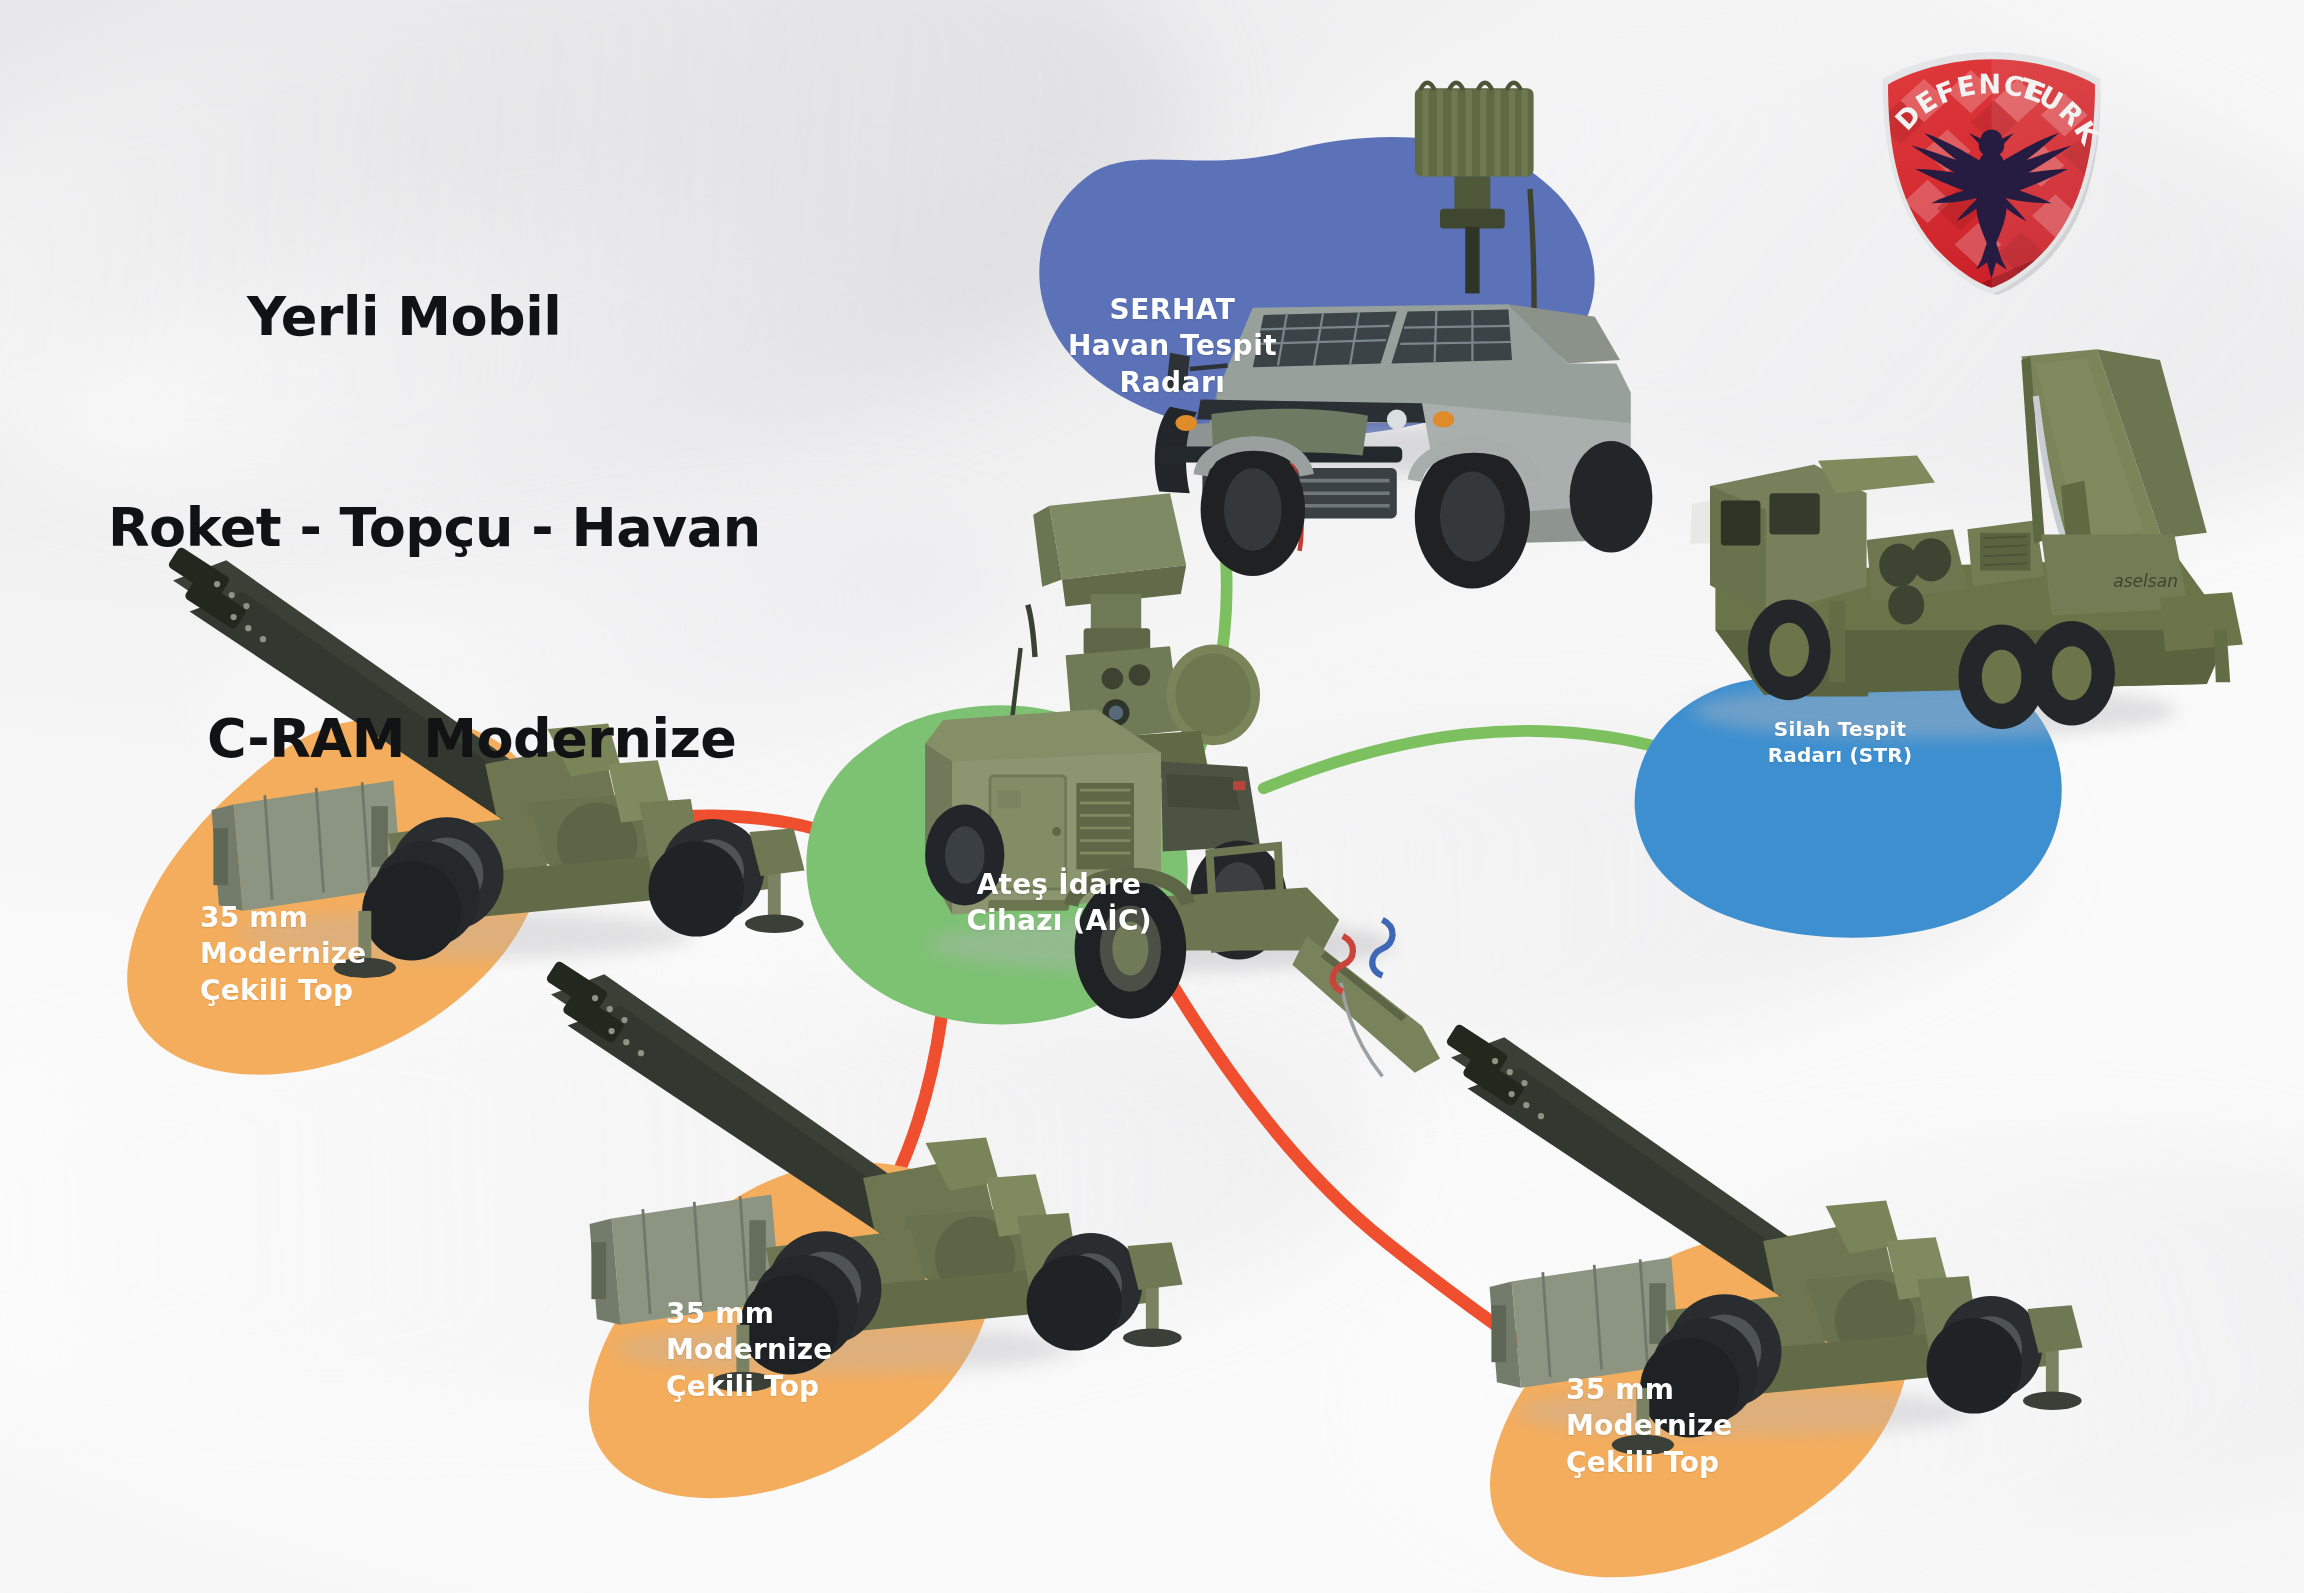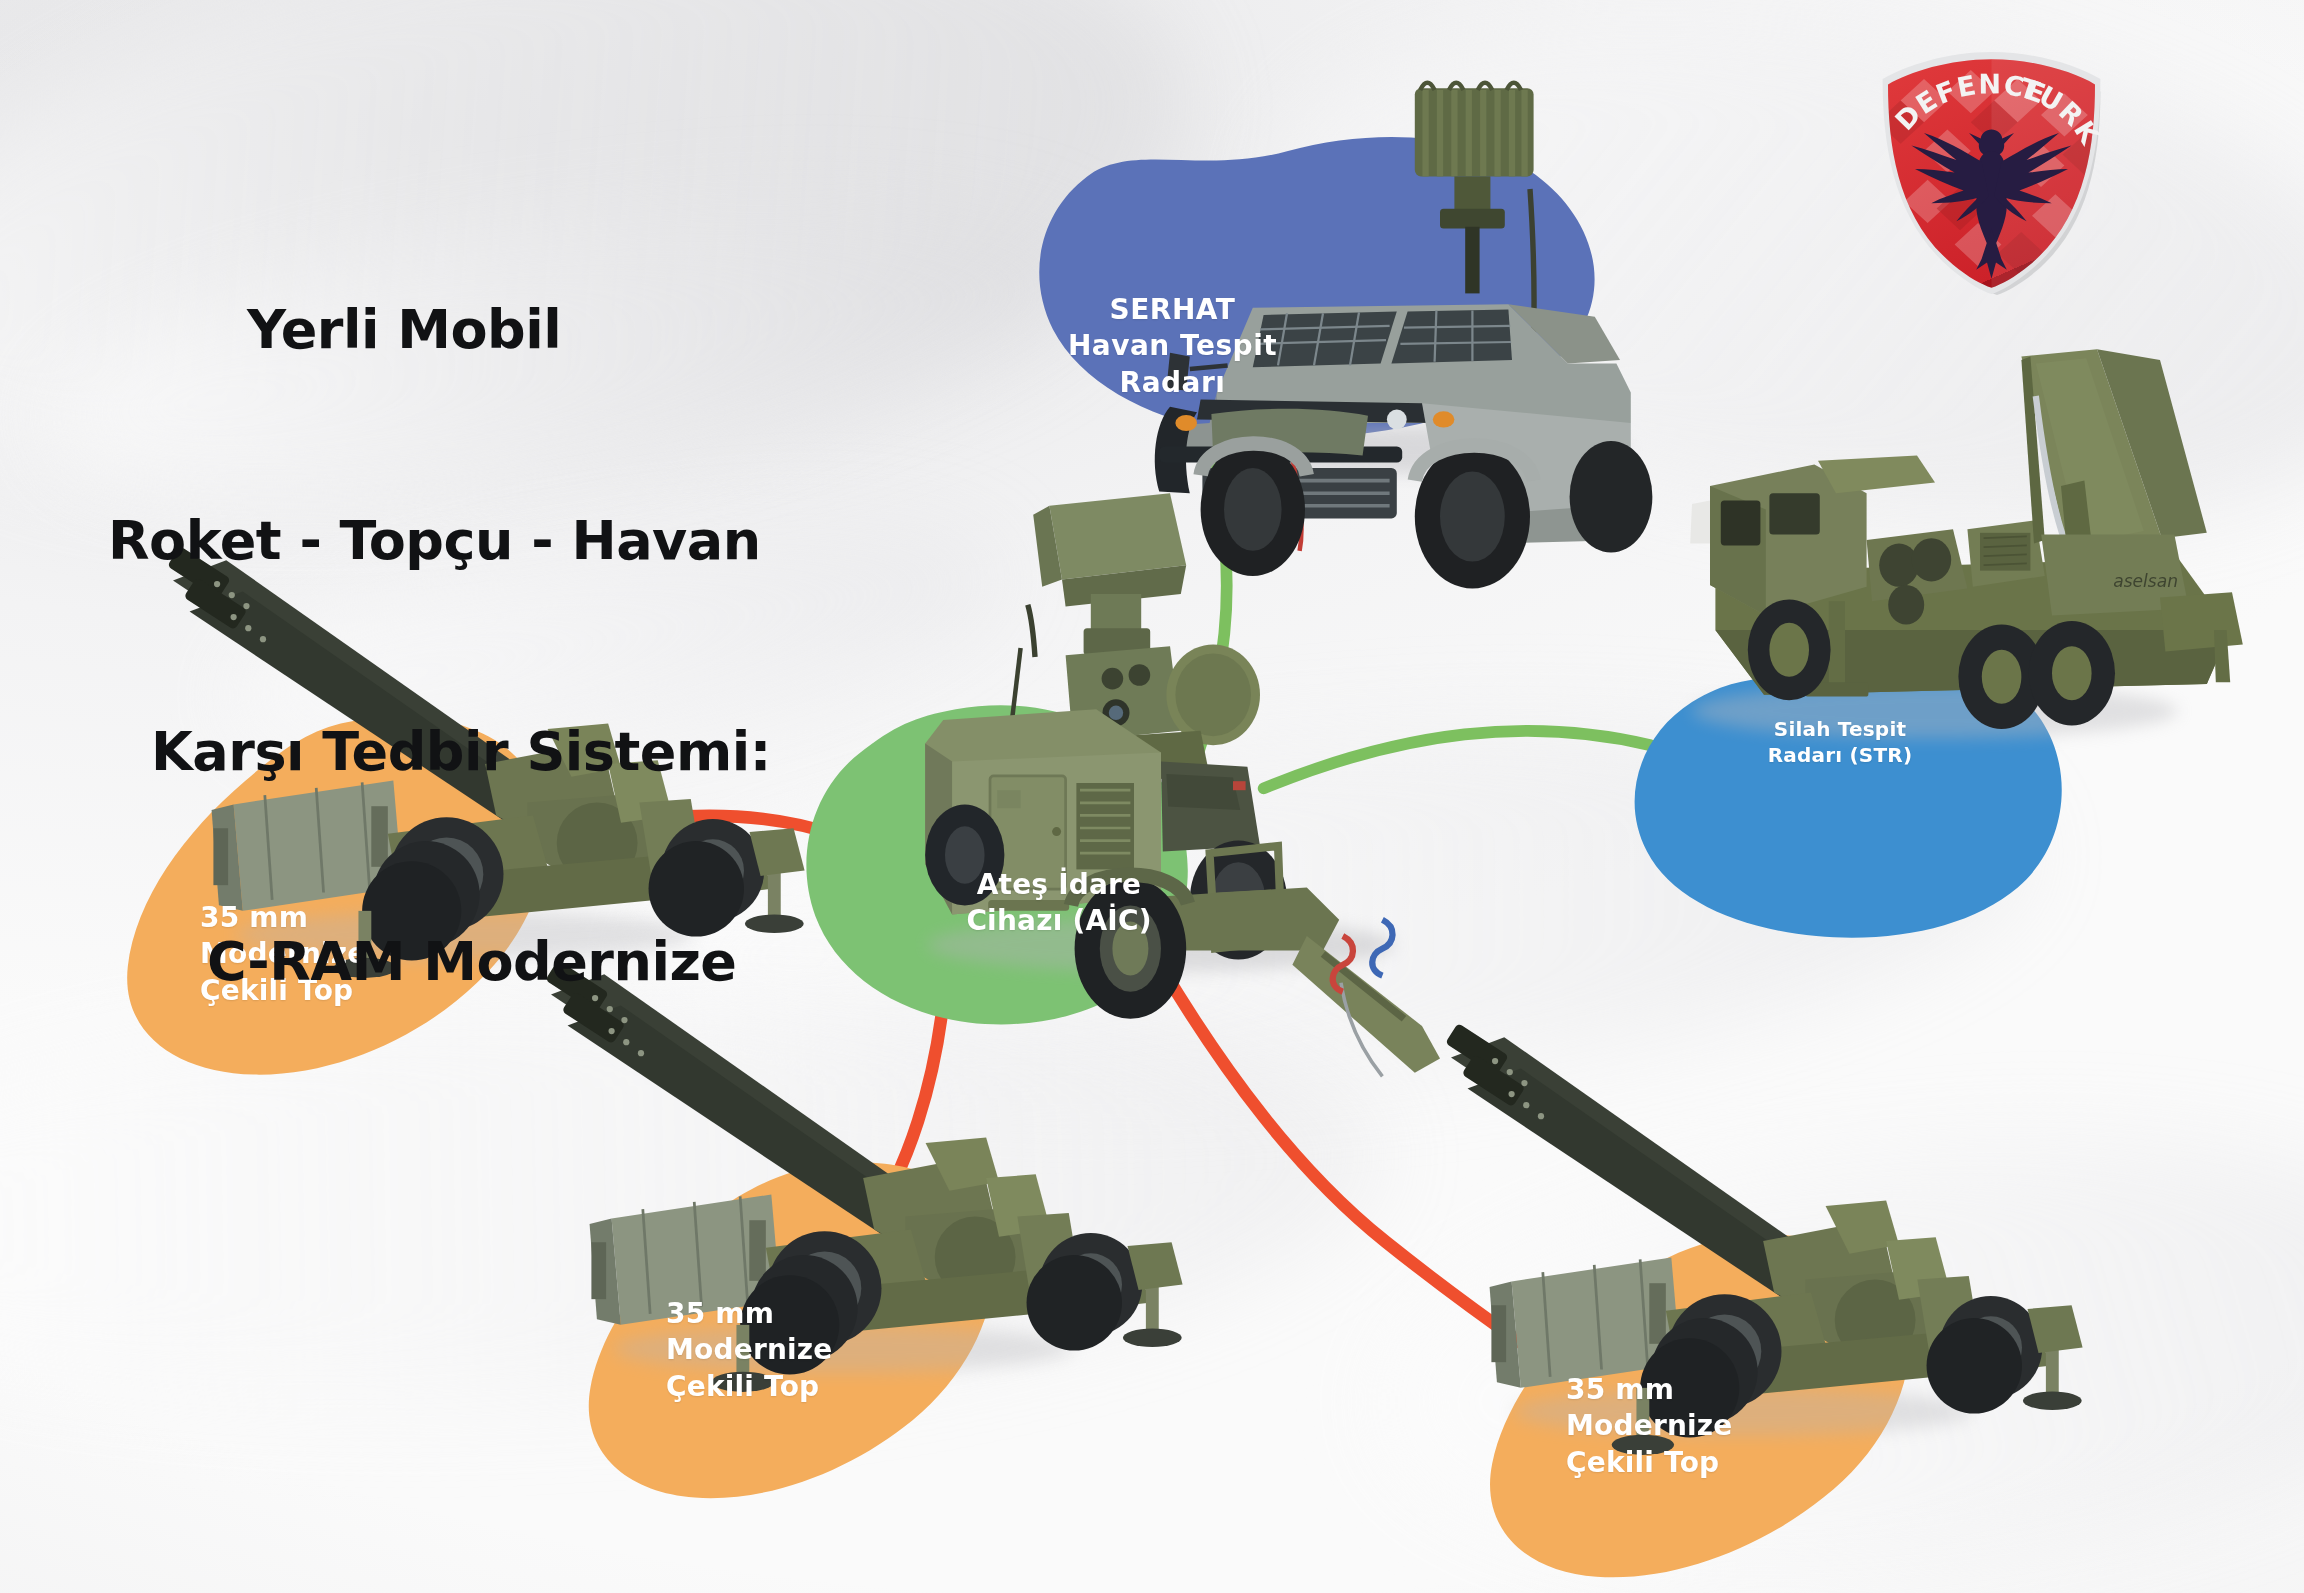--- a/index.html
+++ b/index.html
@@ -41,21 +41,21 @@
       background:radial-gradient(130% 100% at 50% 45%,rgba(255,255,255,0) 55%,rgba(170,170,176,.22) 100%);}
 
   
   svg.layer{position:absolute;left:0;top:0;width:2304px;height:1593px;overflow:visible;}
   #connectors{z-index:2;}
   #blobs{z-index:3;}
   #art{z-index:4;}
 
   
   .title{
-    position:absolute;left:108px;top:155px;z-index:9;
+    position:absolute;left:108px;top:142px;z-index:9;
     font-family:"DejaVu Sans","Liberation Sans",sans-serif;
     font-weight:bold;font-size:54px;line-height:1.30;
     color:#111214;letter-spacing:-0.5px;white-space:pre;
   }
   .title .l1{display:block;margin-left:139px;}
   .title .l2{display:block;}
   .title .l3{display:block;margin-left:43px;}
   .title .l4{display:block;margin-left:99px;}
 
   .blob-label{
@@ -542,21 +542,20 @@
         <rect x="660" y="356" width="14" height="56" fill="#7a8263"></rect>
         <ellipse cx="667" cy="418" rx="32" ry="10" fill="#3a3f38"></ellipse>
       </g>
       <path d="M640,318 L688,314 L700,360 L652,366 Z" fill="#6e7852"></path>
     </g>
   </svg>
 
   <div class="title" style="color: rgb(17, 18, 20);">
     <span class="l1">Yerli Mobil</span>
     <span class="l2">Roket - Topçu - Havan</span>
-    <span class="l3">Karşı Tedbir Sistemi:</span>
     <span class="l4">C-RAM Modernize</span>
   </div>
 
   <div class="blob-label" id="lbl-serhat">SERHAT
 Havan Tespit
 Radarı</div>
   <div class="blob-label" id="lbl-str">Silah Tespit
 Radarı (STR)</div>
   <div class="blob-label" id="lbl-aic">Ateş İdare
 Cihazı (AİC)</div>

